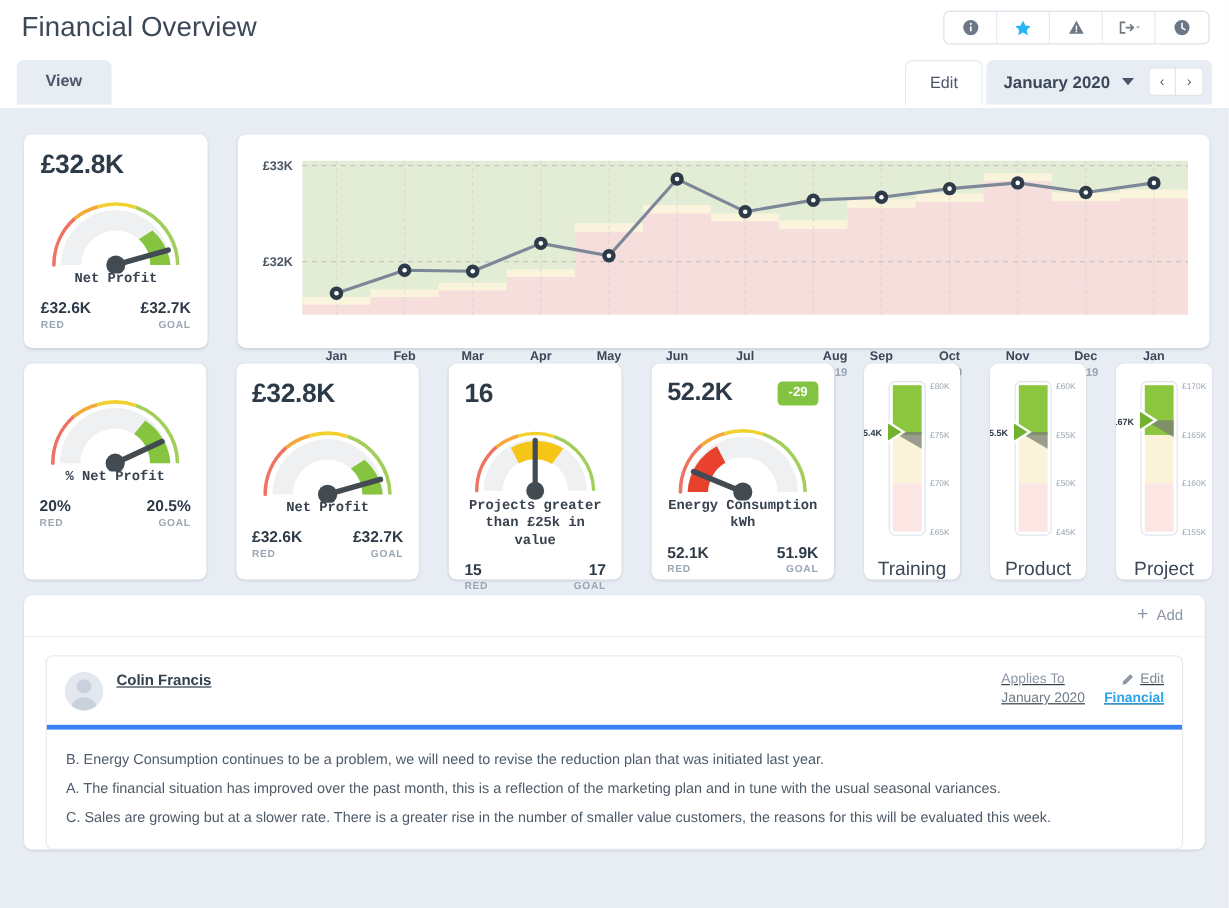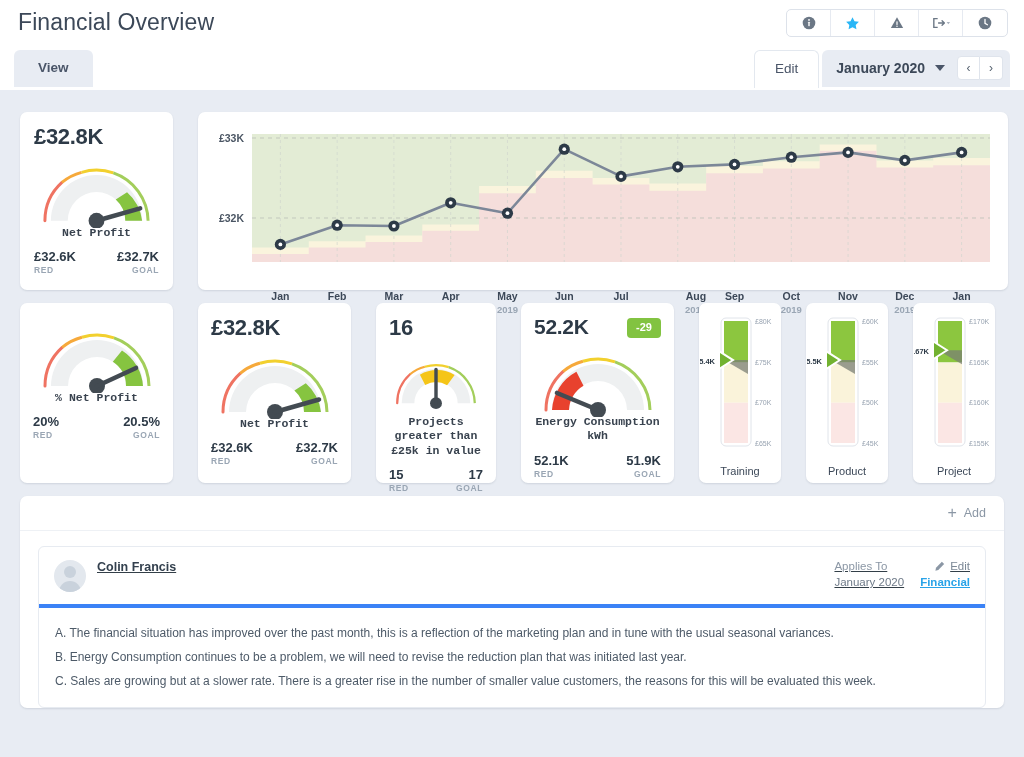--- a/index.html
+++ b/index.html
@@ -78,27 +78,27 @@
   .kpi-foot .col { text-align: left; }
   .kpi-foot .col.r { text-align: right; }
   .kpi-foot .num { font-size: 13px; font-weight: 700; color: #2d3a47; }
   .kpi-foot .lbl { font-size: 8.5px; font-weight: 700; color: #9aa6b4; letter-spacing: .6px; margin-top: 1px; }
 
   .chart-card { flex: 1; padding: 10px 8px 6px 6px; }
 
   
   .row2 { height: 180px; }
   .kpi-sm { width: 153px; padding: 12px 13px 0; }
-  .kpi-sm.wide { width: 120px; }
+  .kpi-sm.wide { width: 144px; }
   .badge {
     float: right; background: #82c341; color: #fff; font-size: 11px; font-weight: 700;
     border-radius: 4px; padding: 3px 9px; line-height: 1.25; margin-top: 3px;
   }
   .bullet-card { width: 82px; padding: 12px 0 0; display: flex; flex-direction: column; align-items: center; }
-  .bullet-title { font-size: 11px; color: #3c4858; margin-top: 6px; }
+  .bullet-title { font-size: 16px; color: #3c4858; margin-top: 6px; }
 
   
   .comments { background: #fff; border-radius: 7px; margin-top: 13px; box-shadow: 0 1px 2px rgba(40,55,80,.13); }
   .comments-bar { display: flex; justify-content: flex-end; align-items: center; padding: 9px 18px; border-bottom: 1px solid #eef1f5; }
   .add-btn { display: flex; align-items: center; gap: 7px; color: #8b97a5; font-size: 12.5px; }
   .plus { font-size: 16px; line-height: 1; font-weight: 400; }
   .comment-box { margin: 15px 18px 18px; border: 1px solid #e7ebf1; border-radius: 6px; }
   .comment-head { display: flex; align-items: flex-start; padding: 13px 15px 12px; border-bottom: 4px solid #3b82f6; text-decoration: underline; }
   .avatar { width: 32px; height: 32px; border-radius: 50%; background: #e3e8ee; position: relative; overflow: hidden; flex: none; }
   .avatar::before { content:""; position:absolute; left:10px; top:6px; width:12px; height:12px; border-radius:50%; background:#c9d2dc; }
@@ -501,19 +501,19 @@
               <svg width="11" height="11" viewBox="0 0 12 12">
                   <path d="M8.6.9l2.5 2.5-6.4 6.4-3.2.7.7-3.2z" fill="#8b97a5"></path>
                 </svg>
               <span>Edit</span>
             </div>
             <div class="link">Financial</div>
           </div>
         </div>
       </div>
       <div class="c-body">
+        <div class="c-line">B. Energy Consumption continues to be a problem, we will need to revise the reduction plan that was initiated last year.</div>
         <div class="c-line">A. The financial situation has improved over the past month, this is a reflection of the marketing plan and in tune with the usual seasonal variances.</div>
-        <div class="c-line">B. Energy Consumption continues to be a problem, we will need to revise the reduction plan that was initiated last year.</div>
         <div class="c-line">C. Sales are growing but at a slower rate. There is a greater rise in the number of smaller value customers, the reasons for this will be evaluated this week.</div>
       </div>
     </div>
   </div>
 </div>
 
 </body></html>

